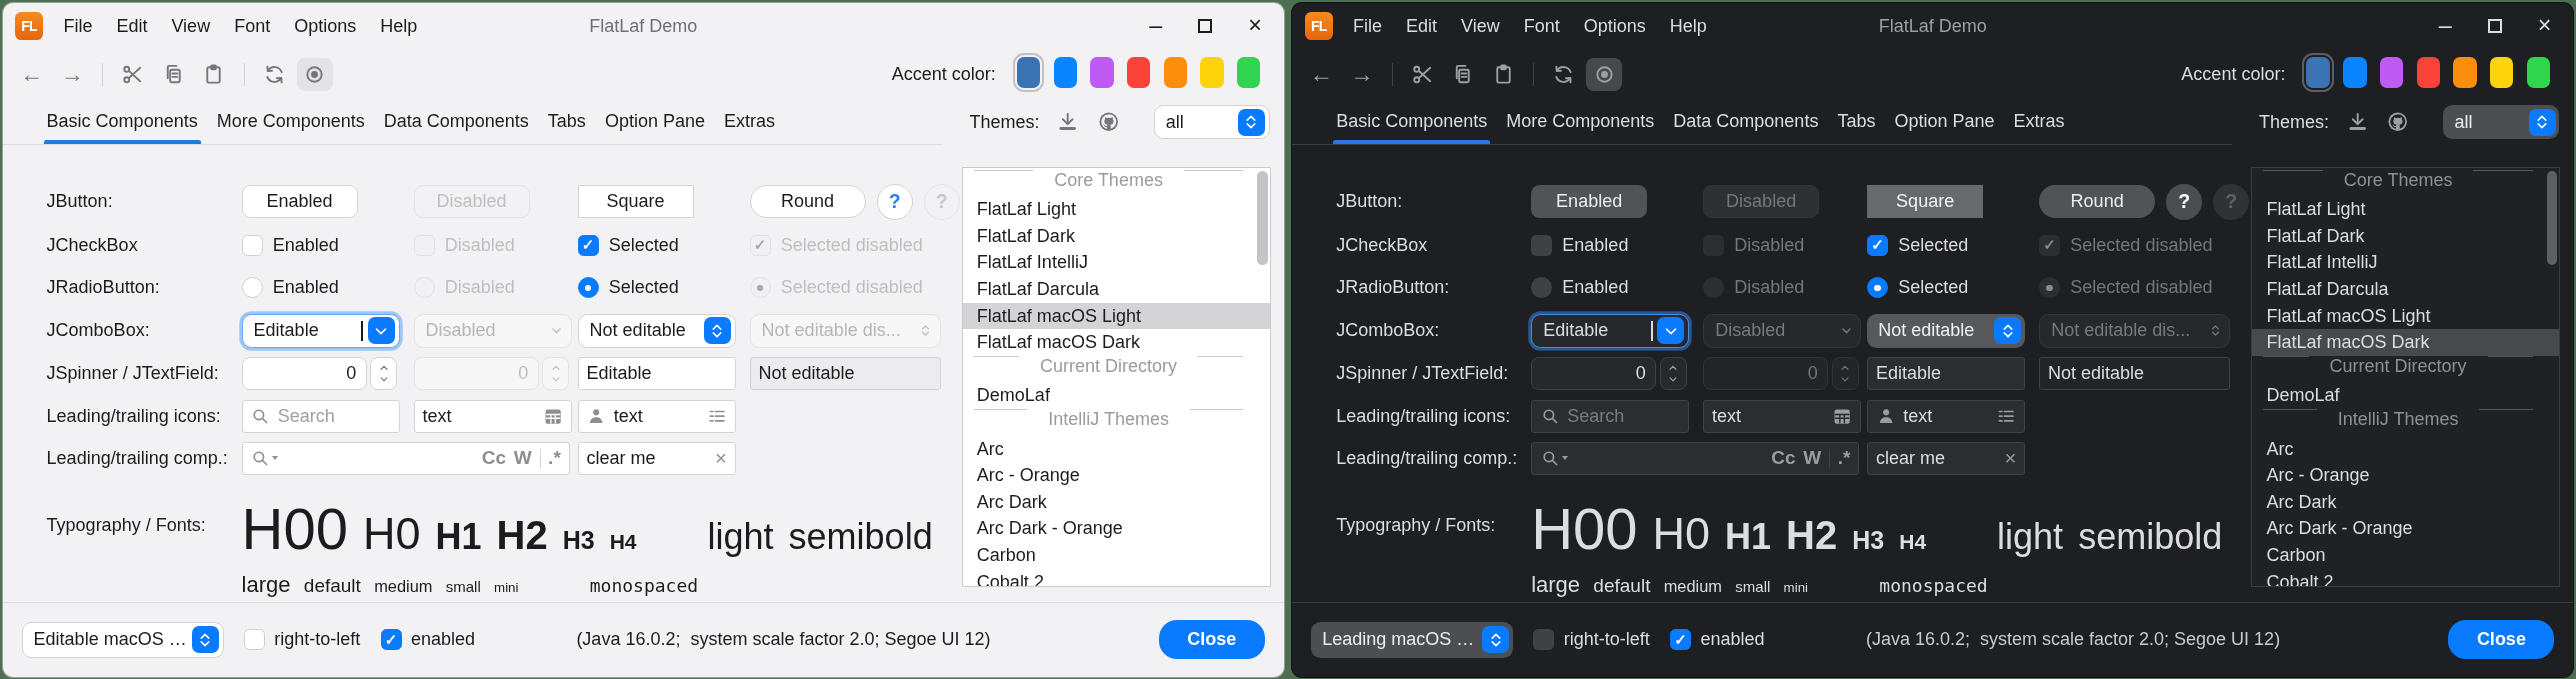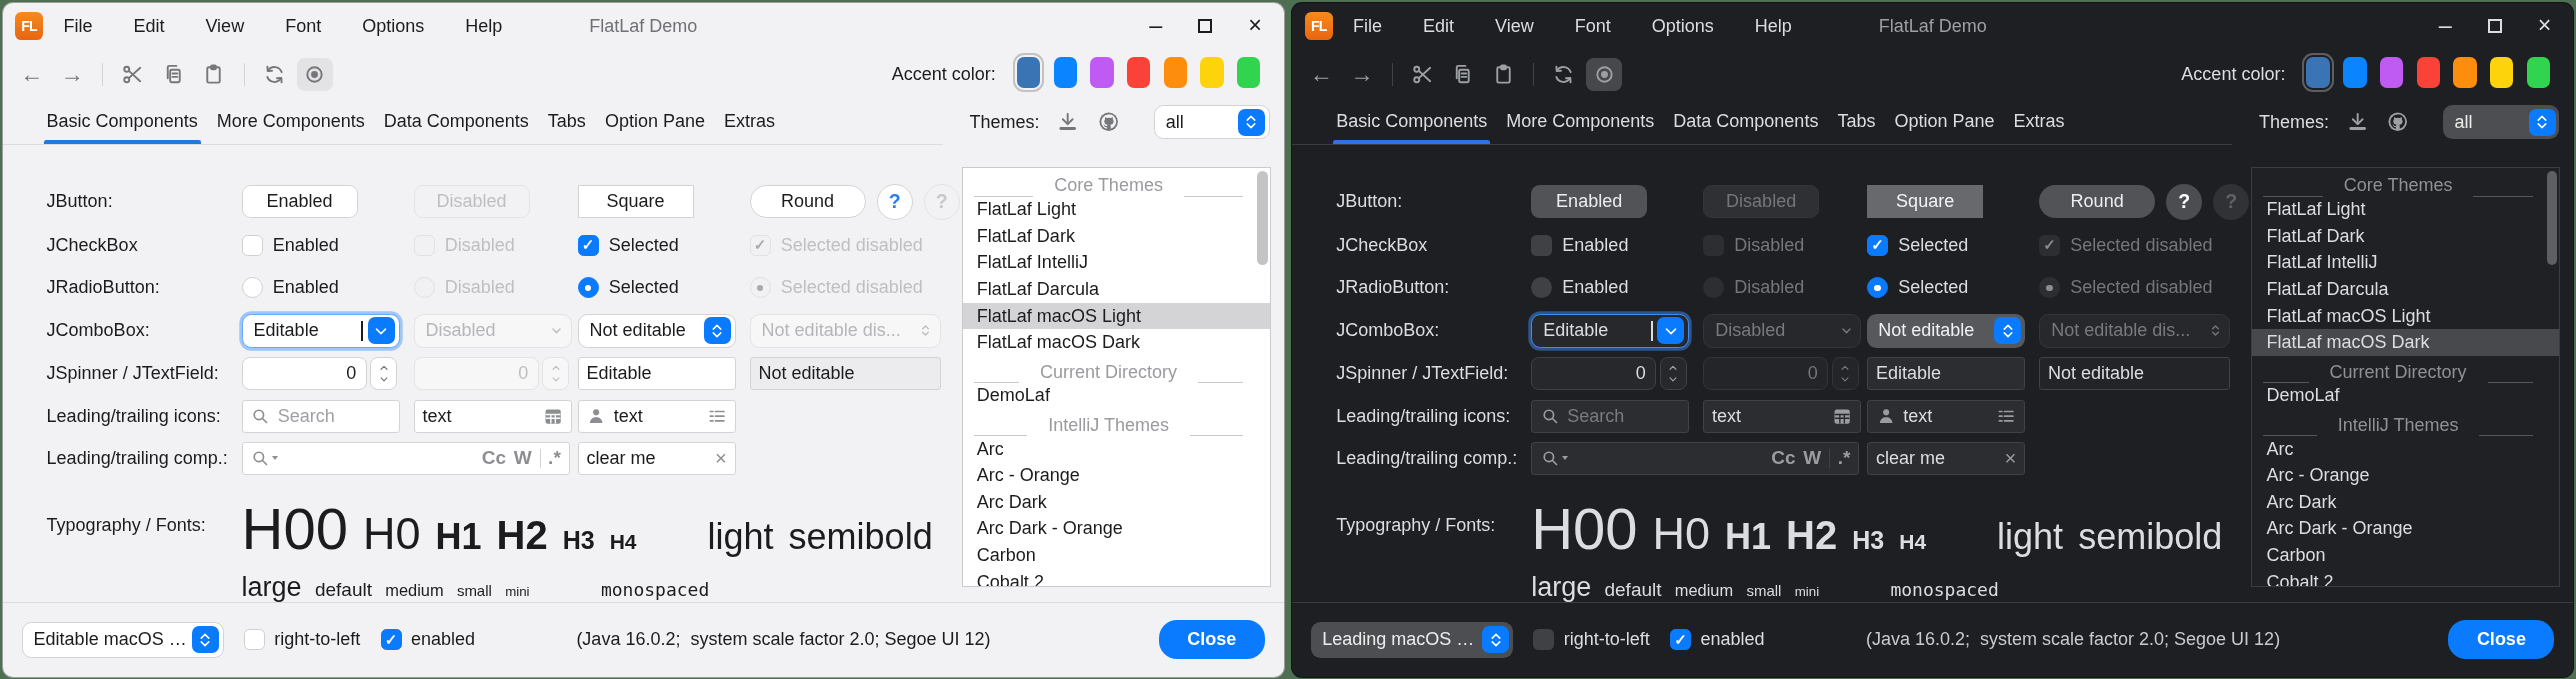--- a/index.html
+++ b/index.html
@@ -21,21 +21,21 @@
  --btn:#515356;--btn-border:transparent;--icon:#9da0a3;--toggle:#46484c;--accent:#0a7aff;--underline:#3071e8;
  --list-bg:#202124;--list-border:#3a3c3f;--sel:#48494d;--divline:#55575b;--divtext:#8e9194;--thumb:#5d5f63;
  --cb-bg:#3f4145;--cb-border:transparent;--cb-dis-bg:#2d2e31;--cb-dis-border:transparent;--cb-dis-mark:#8b8d90;
  --help:#ffffff;--helpdis:#5f6165;--ring:#5c5e62;--focus:rgba(59,140,245,.5);--focus-border:#3f8df2;
  --ph:#797b7f;--ticon:#9a9da0;--combo-dis-fg:#77797d}
 
 
 .titlebar{height:47px;display:flex;align-items:center;padding:0 22px 0 12.5px;position:relative;flex:none}
 .logo{width:28px;height:28px;border-radius:6.3px;background:linear-gradient(180deg,#f58b1f,#e8650e);color:#fff;
  display:flex;align-items:center;justify-content:center;font-weight:700;font-size:14px;letter-spacing:-0.8px}
-.menubar{display:flex;gap:41px;margin-left:20.3px}
+.menubar{display:flex;gap:24px;margin-left:20.3px}
 .menu-item{cursor:default}
 .wtitle{position:absolute;left:0;right:0;text-align:center;color:var(--title);pointer-events:none}
 .wcontrols{margin-left:auto;display:flex;align-items:center;gap:36px;position:relative;z-index:1}
 .wc{font-size:23.4px;line-height:1;cursor:default}
 .maxbox{display:inline-block;width:14px;height:14px;border:2px solid currentColor}
 
 
 .toolbar{height:50px;display:flex;align-items:center;padding:0 23.4px 0 11px;gap:4.7px;flex:none}
 .tbtn{width:36px;height:33px;display:flex;align-items:center;justify-content:center;color:var(--icon);border-radius:7.8px}
 .tbtn svg{width:23px;height:23px}
@@ -130,35 +130,35 @@
 .clearx{color:var(--ticon);font-size:20.3px;margin-left:auto}
 
 
 .typo-label{align-self:start;padding-top:31px}
 .typo{grid-column:2/6;display:flex;flex-direction:column;margin-top:11px}
 .tline1{display:flex;align-items:baseline;gap:15px}
 .tline2{display:flex;align-items:baseline;gap:13.3px;margin-top:9.4px}
 .h00{font-size:58px}.h0{font-size:45px}.h1{font-size:36px;font-weight:700}.h2{font-size:40px;font-weight:700}
 .h3{font-size:25px;font-weight:700}.h4{font-size:21px;font-weight:700}
 .wlight{font-size:36px;font-weight:200;margin-left:56px}.wsemi{font-size:36px;font-weight:400}
-.slarge{font-size:27px}.sdefault{font-size:19px}.smedium{font-size:16.4px}.ssmall{font-size:15px}.smini{font-size:13.3px}
+.slarge{font-size:22px}.sdefault{font-size:19px}.smedium{font-size:16.4px}.ssmall{font-size:15px}.smini{font-size:13.3px}
 .smono{font-size:18px;font-family:"DejaVu Sans Mono",monospace;margin-left:58px}
 
 
 .right{width:341px;display:flex;flex-direction:column;flex:none}
 .themes-head{height:45px;display:flex;align-items:center;gap:17px;padding:0 14px 0 26.6px}
 .ticonbtn{color:var(--icon);display:flex;align-items:center}
 .ticonbtn svg{width:23.4px;height:23.4px}
 .allcombo{width:116px;height:34px;margin-left:auto}
 .dark .allcombo,.dark .laf{background:#4c4e52;border:none;color:#eceded}
 .themes-list{position:relative;margin:22px 12.5px 0 19px;width:309px;height:420px;border:0.8px solid var(--list-border);
  background:var(--list-bg);overflow:hidden;padding-top:2.3px}
 .theme-item{height:26.6px;display:flex;align-items:center;padding-left:14px;white-space:nowrap;cursor:pointer}
 .theme-item.selected{background:var(--sel)}
-.theme-divider{height:26.6px;display:flex;align-items:flex-end;gap:21px;padding:0 26.6px 0 11px;color:var(--divtext)}
+.theme-divider{height:26.6px;display:flex;align-items:flex-start;gap:21px;padding:0 26.6px 0 11px;color:var(--divtext)}
 .theme-divider i{flex:1;height:0.8px;background:var(--divline)}
 .theme-divider span{white-space:nowrap}
 .vscroll{position:absolute;top:3.9px;right:2.3px;width:10.2px;height:94px;border-radius:5.5px;background:var(--thumb)}
 
 
 .statusbar{margin-top:auto;height:75px;border-top:0.8px solid var(--line);display:flex;align-items:center;
  padding:0 19px;gap:20.3px;flex:none}
 .laf{width:202px;height:36px}
 .sbcheck{display:flex;align-items:center;gap:9.4px;cursor:pointer;white-space:nowrap}
 .info{margin-left:81px;white-space:pre}

